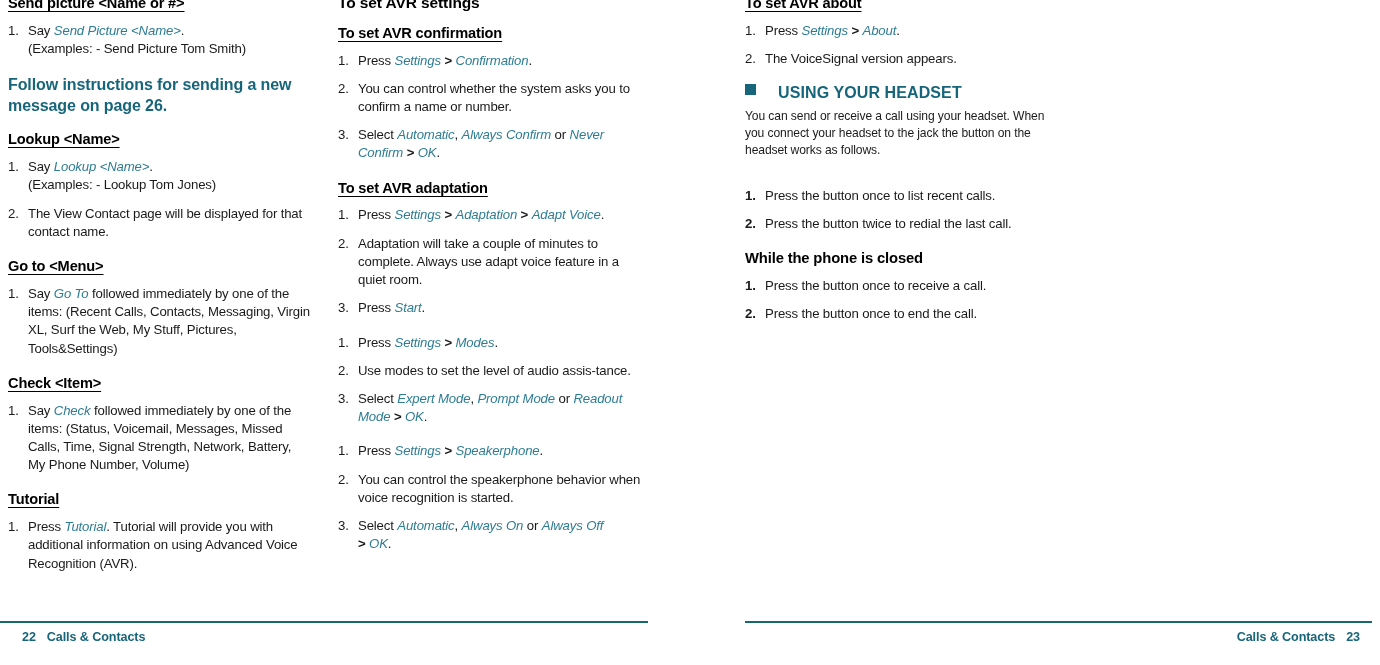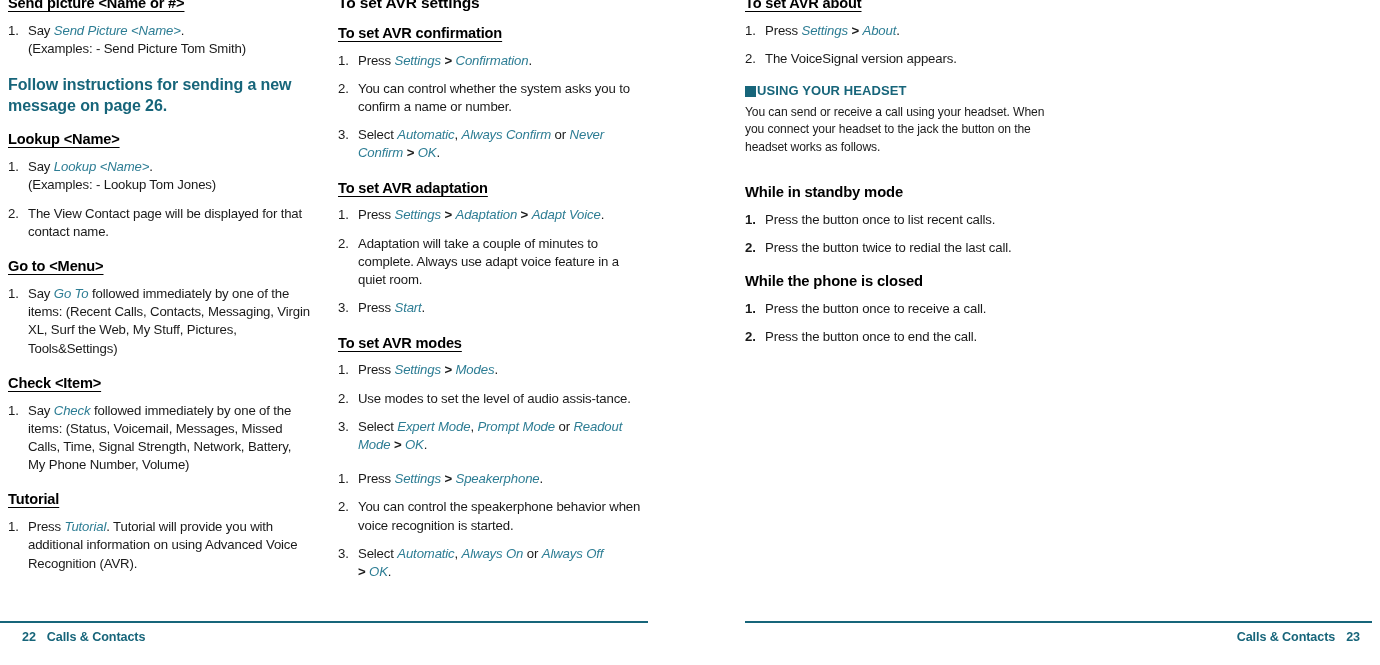--- a/index.html
+++ b/index.html
@@ -70,29 +70,29 @@
   }
   .h-plain {
     font-size: 14.8px;
     font-weight: bold;
     color: #000000;
     letter-spacing: -0.15px;
     margin: 0 0 10px 0;
     line-height: 1.15;
   }
   .h-chapter {
-    font-size: 13px;
+    font-size: 16px;
     font-weight: bold;
     color: #17657a;
     letter-spacing: 0.1px;
     margin: 0 0 5px 0;
     line-height: 1.15;
     display: flex;
-    align-items: center;
-    gap: 1px;
+    align-items: flex-start;
+    gap: 22px;
   }
   .sq {
     display: inline-block;
     width: 11px;
     height: 11px;
     background: #17657a;
     flex: none;
     position: relative;
     top: 0px;
   }
@@ -259,21 +259,20 @@
             <li>
               <span class="num">2.</span>
               <span class="txt">Adaptation will take a couple of minutes to complete. Always use adapt voice feature in a quiet room.</span>
             </li>
             <li>
               <span class="num">3.</span>
               <span class="txt">Press <em class="ac">Start</em>.</span>
             </li>
           </ol>
           <div class="blockgap"></div>
-          <div><h3 class="h-sub">To set AVR modes</h3></div>
           <ol class="steps">
             <li>
               <span class="num">1.</span>
               <span class="txt">Press <em class="ac">Settings</em> <span class="gt">&gt;</span> <em class="ac">Modes</em>.</span>
             </li>
             <li>
               <span class="num">2.</span>
               <span class="txt">Use modes to set the level of audio assis-tance.</span>
             </li>
             <li>
@@ -320,21 +319,20 @@
               <span class="num">2.</span>
               <span class="txt">The VoiceSignal version appears.</span>
             </li>
           </ol>
           <div class="blockgap"></div>
           <h2 class="h-chapter">
             <span class="sq"></span>
             <span>USING YOUR HEADSET</span>
           </h2>
           <p class="intro">You can send or receive a call using your headset. When you connect your headset to the jack the button on the headset works as follows.</p>
-          <h3 class="h-plain">While in standby mode</h3>
           <ol class="steps bold-num">
             <li>
               <span class="num">1.</span>
               <span class="txt">Press the button once to list recent calls.</span>
             </li>
             <li>
               <span class="num">2.</span>
               <span class="txt">Press the button twice to redial the last call.</span>
             </li>
           </ol>

